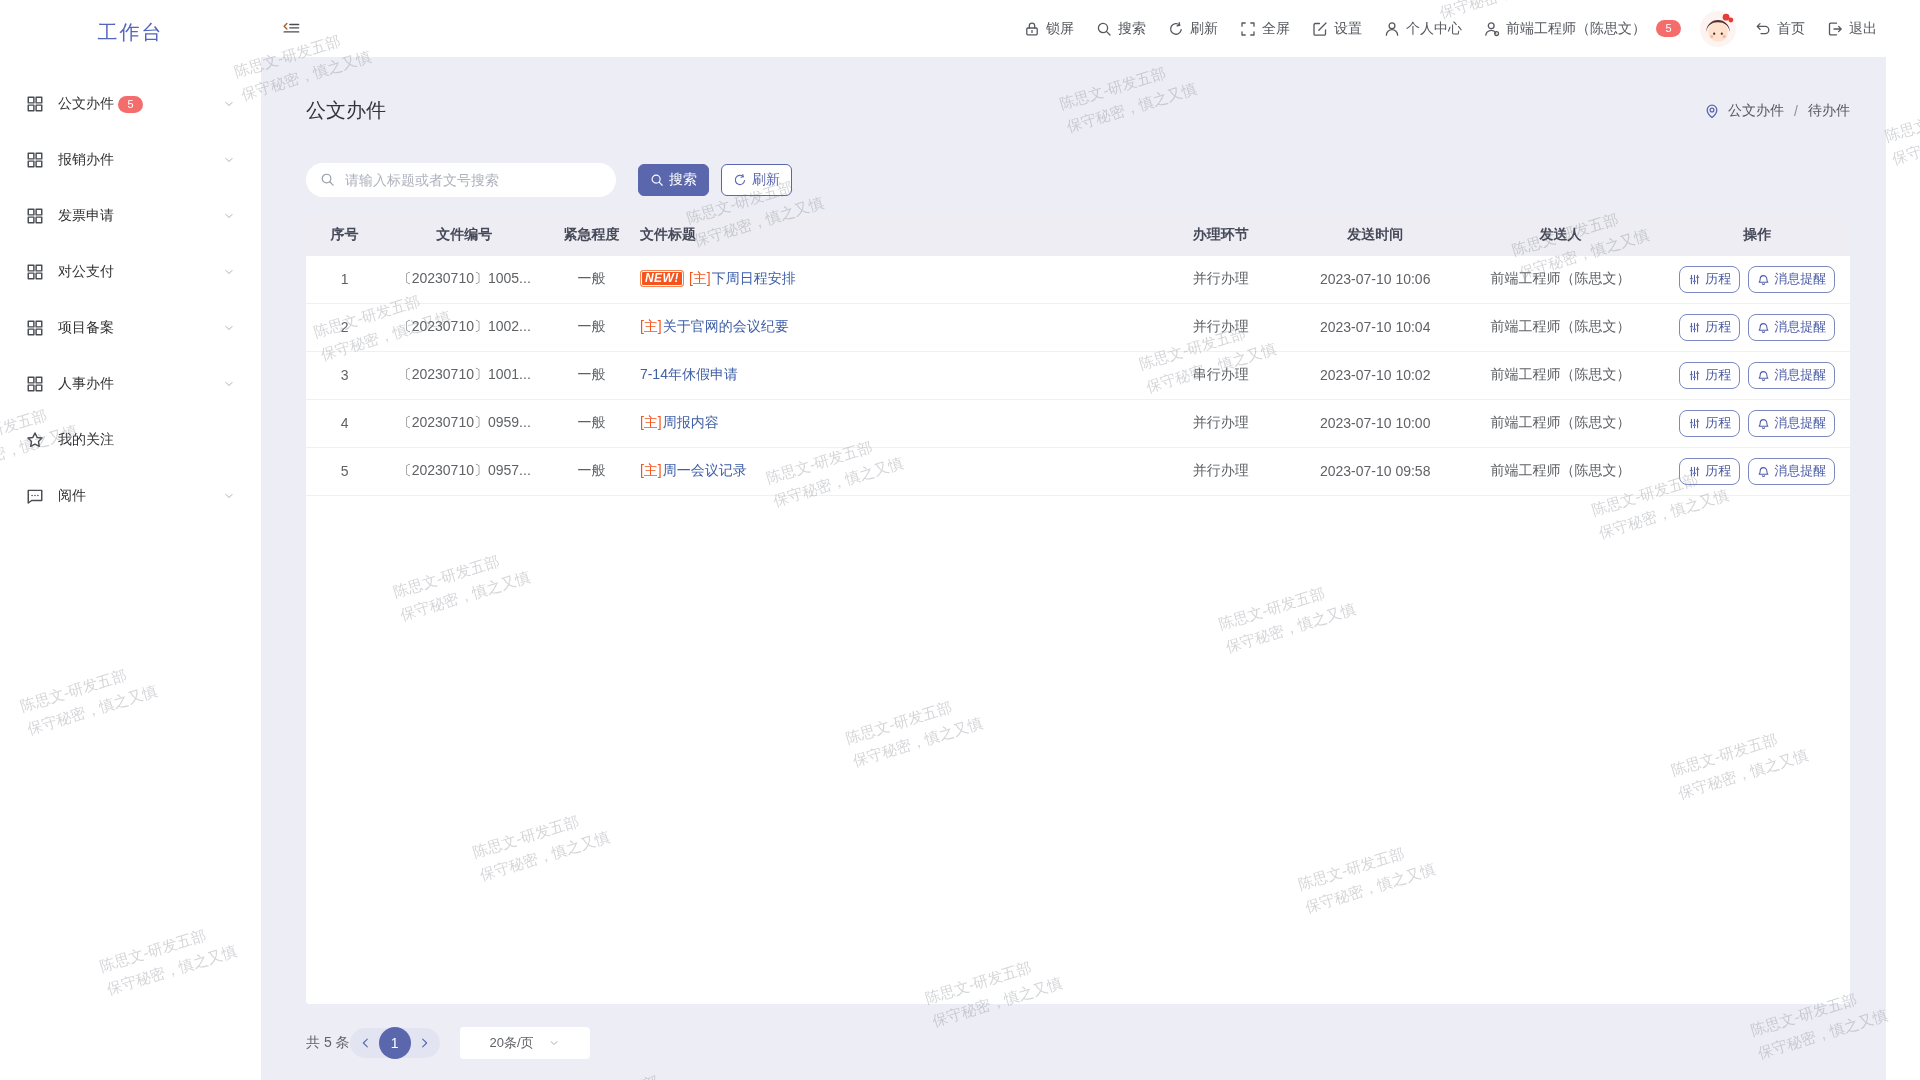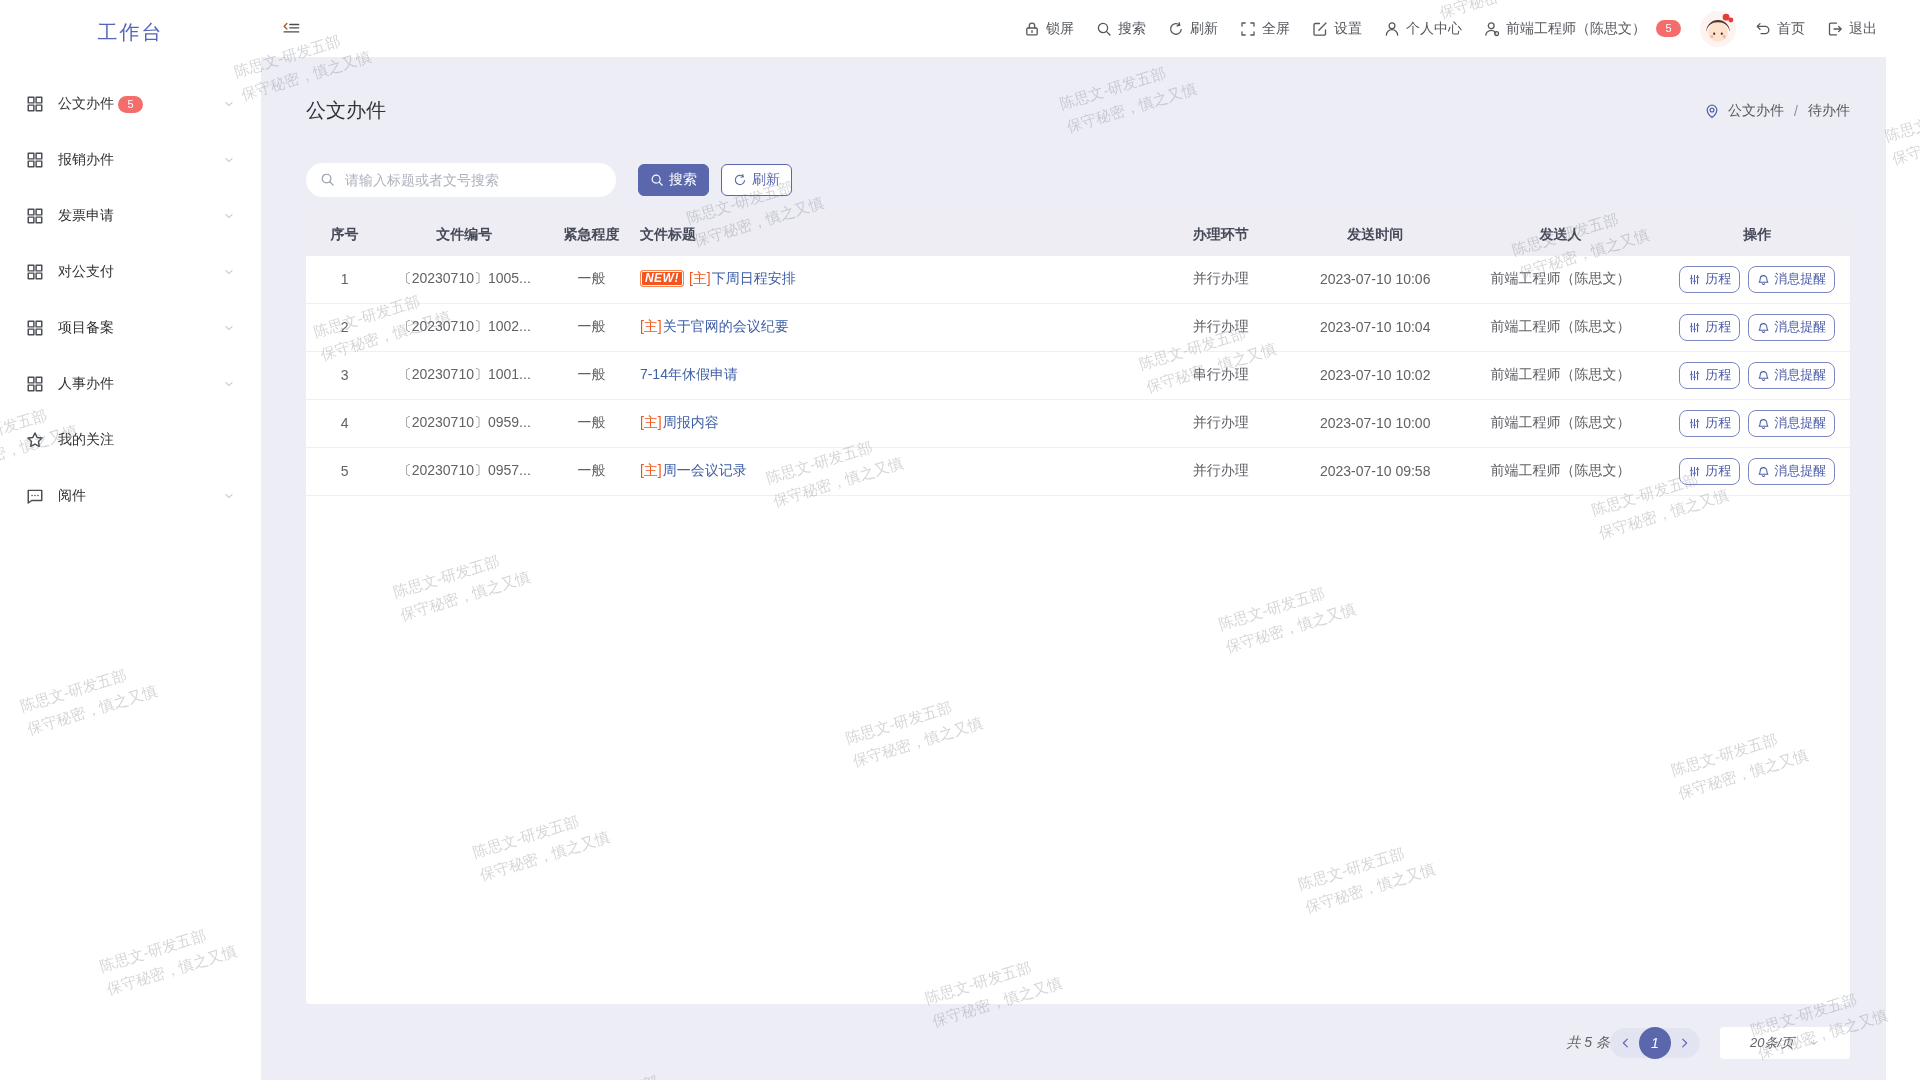--- a/index.html
+++ b/index.html
@@ -67,21 +67,21 @@
   .title-link{color:#4060a8;cursor:pointer;}
   .tag{color:#f1551d;margin-right:1px;}
   .new-badge{display:inline-block;background:#f4541d;color:#fff;font-size:12px;font-weight:700;font-style:italic;
              padding:1px 4px 2px;border-radius:3px;margin-right:5px;letter-spacing:.5px;
              box-shadow:0 0 0 1px #fff inset;border:1px solid #f9844f;line-height:1;vertical-align:1px;}
   .action-btn{display:inline-flex;align-items:center;gap:4px;height:27px;padding:0 8px;margin:0 4px;
               border:1px solid #7c88c0;border-radius:8px;background:#fff;color:#4d5ca6;font-size:13px;
               cursor:pointer;font-family:inherit;}
   .action-btn .icon{width:13px;height:13px;}
 
-  .footer-row{margin-top:23px;display:flex;align-items:center;justify-content:flex-end;font-style:italic;}
+  .footer-row{margin-top:23px;display:flex;align-items:center;justify-content:flex-start;}
   .total{font-size:14px;color:#606266;}
   .pager{display:flex;align-items:center;gap:20px;}
   .pager-pill{display:flex;align-items:center;background:#e2e5f1;border-radius:15px;height:30px;
               padding:0 9px;gap:6px;}
   .pg-arrow{width:14px;height:14px;color:#5a67ad;cursor:pointer;}
   .pg-num{width:32px;height:32px;border-radius:50%;background:#5a67ad;color:#fff;font-size:14px;
           display:flex;align-items:center;justify-content:center;cursor:pointer;flex:none;}
   .page-size{width:130px;height:32px;background:#fff;border-radius:4px;display:flex;align-items:center;
              justify-content:center;gap:14px;font-size:13px;color:#606266;cursor:pointer;}
   .page-size .icon{width:12px;height:12px;color:#a9acb3;}

